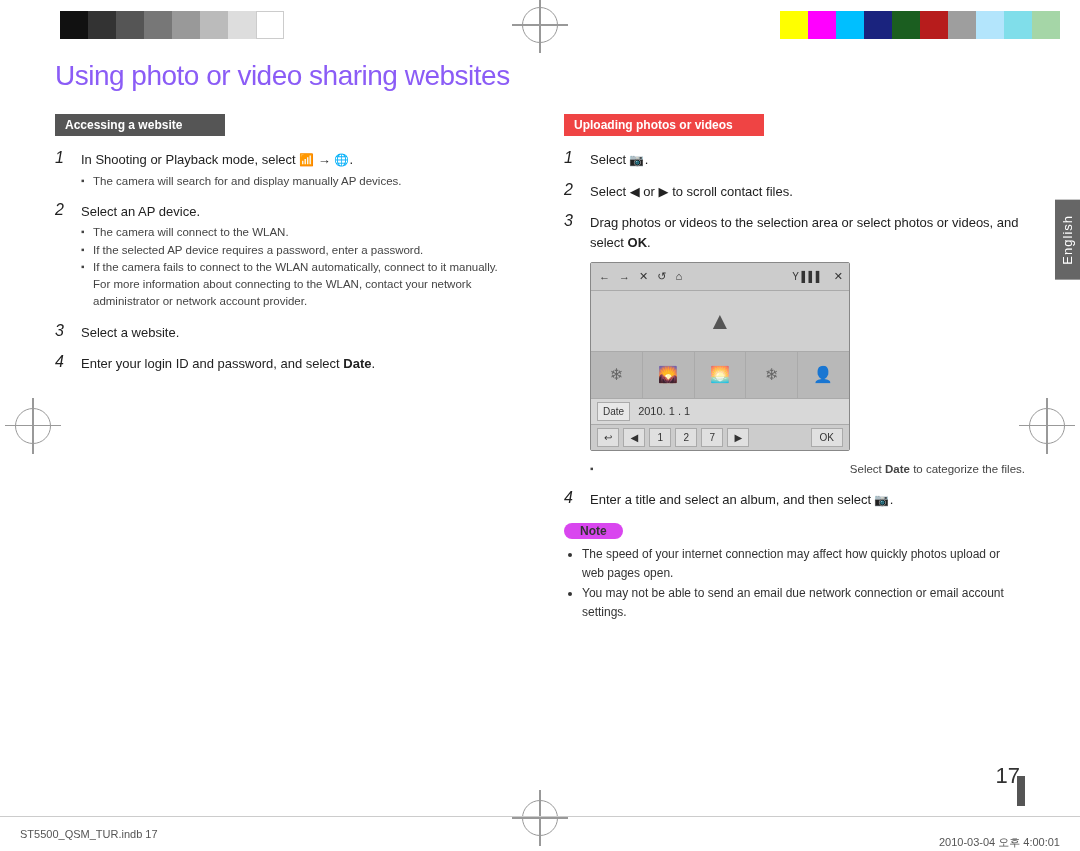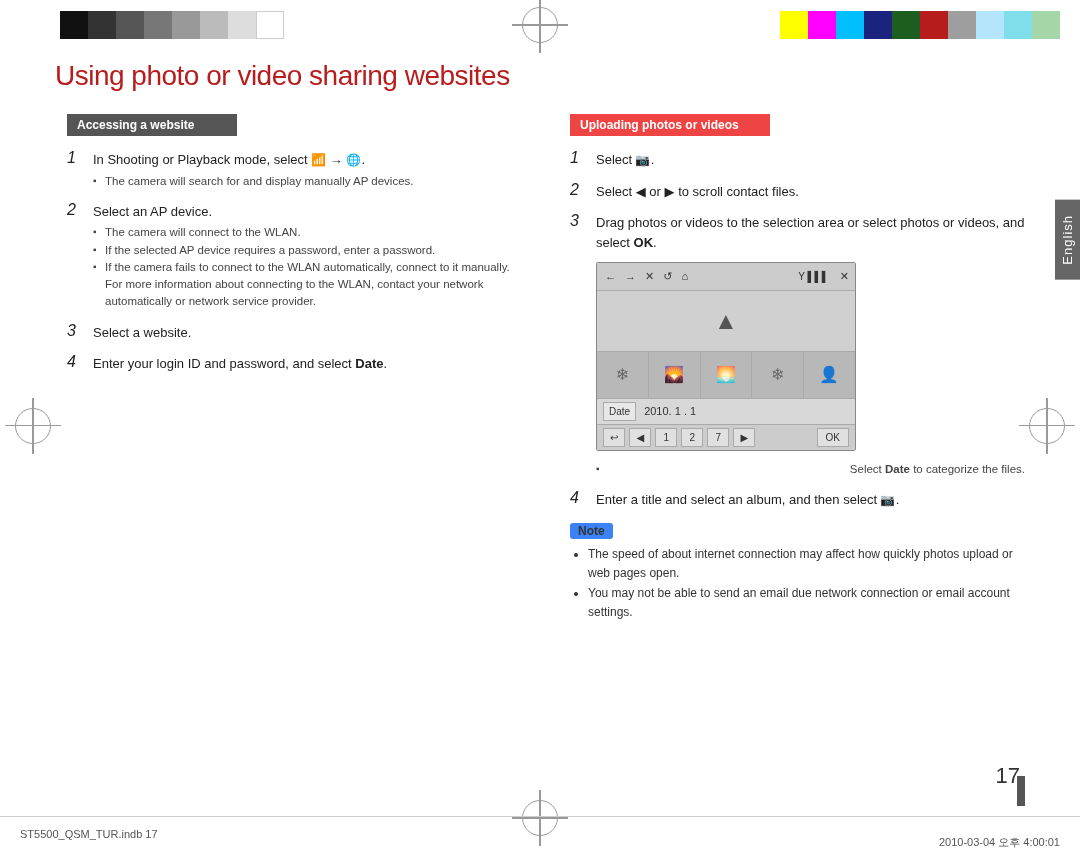--- a/index.html
+++ b/index.html
@@ -126,30 +126,29 @@
       top: 60px;
       left: 55px;
       right: 55px;
       bottom: 45px;
     }
 
     
     .page-title {
       font-size: 28px;
       font-weight: 300;
-      color: #b91c1c;
+      color: #8b5cf6;
       margin-bottom: 22px;
       letter-spacing: -0.5px;
     }
 
     
     .two-col {
       display: flex;
       gap: 48px;
-      margin-left: 12px;
     }
 
     .col-left {
       flex: 1;
     }
 
     .col-right {
       flex: 1;
     }
 
@@ -350,23 +349,23 @@
       display: flex;
       align-items: center;
       gap: 5px;
       margin-bottom: 6px;
     }
 
     .note-label {
       font-size: 12px;
       font-weight: bold;
       color: #333;
-      background: #3b82f6;
-      padding: 1px 8px;
-      border-radius: 3px;
+      background: #d946ef;
+      padding: 1px 16px;
+      border-radius: 8px;
     }
 
     .note-list {
       list-style: disc;
       padding-left: 18px;
       line-height: 1.6;
       font-size: 12px;
       color: #333;
     }
 
@@ -484,21 +483,21 @@
       </div>
 
       
       <div class="step">
         <span class="step-num">2</span>
         <div class="step-content">
           Select an AP device.
           <ul class="sub-list">
             <li>The camera will connect to the WLAN.</li>
             <li>If the selected AP device requires a password, enter a password.</li>
-            <li>If the camera fails to connect to the WLAN automatically, connect to it manually. For more information about connecting to the WLAN, contact your network automatically or network service provider.</li>
+            <li>If the camera fails to connect to the WLAN automatically, connect to it manually. For more information about connecting to the WLAN, contact your network administrator or network account provider.</li>
           </ul>
         </div>
       </div>
 
       
       <div class="step">
         <span class="step-num">3</span>
         <div class="step-content">
           Select a website.
         </div>
@@ -587,21 +586,21 @@
           Enter a title and select an album, and then select <span class="inline-icon">📷</span>.
         </div>
       </div>
 
       
       <div class="note-section">
         <div class="note-header">
           <span class="note-label">Note</span>
         </div>
         <ul class="note-list">
-          <li>The speed of about internet connection may affect how quickly photos upload or web pages open.</li>
+          <li>The speed of your internet connection may affect how quickly photos upload or web pages open.</li>
           <li>You may not be able to send an email due network connection or email account settings.</li>
         </ul>
       </div>
     </div>
   </div>
 </div>
 
 <div class="page-number">17</div>
 <div class="page-number-bar"></div>
 

